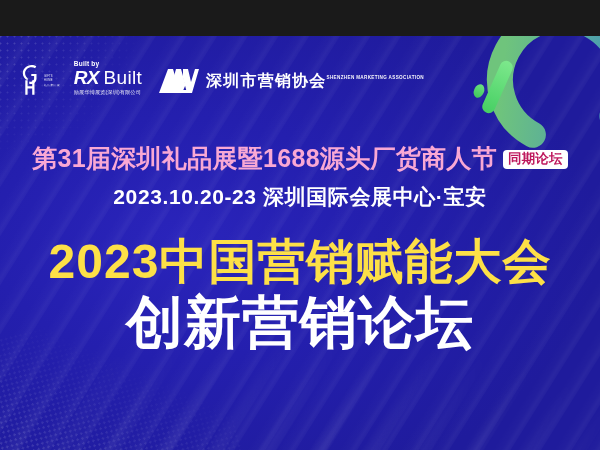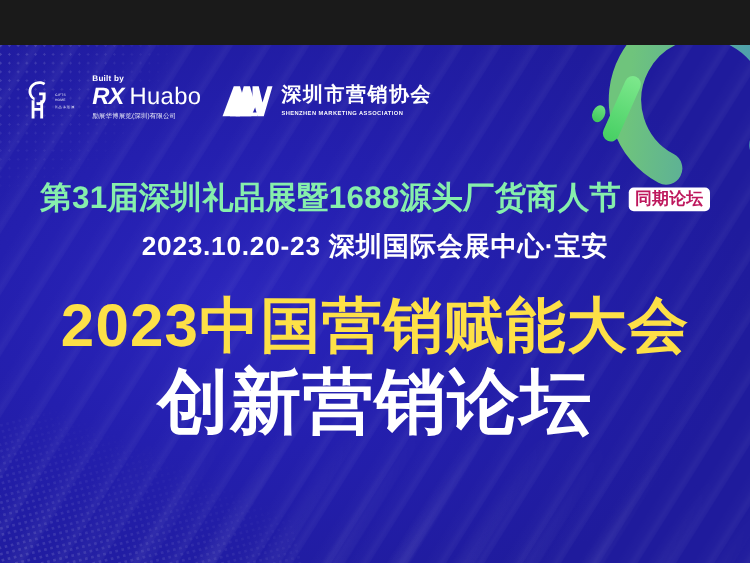--- a/index.html
+++ b/index.html
@@ -177,21 +177,21 @@
     letter-spacing: 0.1px;
     margin-top: 2px;
     white-space: nowrap;
   }
   .logo-sma {
     display: flex;
     align-items: center;
     gap: 6px;
     margin-top: 6px;
   }
-  .logo-sma-text { display: flex; flex-direction: column; }
+  .logo-sma-text { display: flex; flex-direction: row; text-align: right; }
   .logo-sma-cn {
     font-size: 16px;
     font-weight: bold;
     color: #ffffff;
     letter-spacing: 1.2px;
     line-height: 1.05;
   }
   .logo-sma-en {
     font-size: 4.6px;
     font-weight: bold;
@@ -213,21 +213,21 @@
   .line-sub1 {
     display: inline-flex;
     align-items: center;
     justify-content: center;
     gap: 6px;
     white-space: nowrap;
   }
   .line-sub1-text {
     font-size: 25px;
     font-weight: bold;
-    color: #86efac;
+    color: #f9a8d4;
     letter-spacing: 0.3px;
     line-height: 1.15;
   }
   .badge-forum {
     display: inline-block;
     background: #ffffff;
     color: #be185d;
     font-size: 13.5px;
     font-weight: bold;
     letter-spacing: 0.2px;
@@ -300,21 +300,21 @@
         <span>GIFTS</span>
         <span>HOME</span>
         <span>礼品 家居 展</span>
       </div>
     </div>
 
     <div class="logo-rx">
       <div class="logo-rx-built">Built by</div>
       <div class="logo-rx-main">
         <span class="logo-rx-rx">RX</span>
-        <span class="logo-rx-word">Huabo</span>
+        <span class="logo-rx-word">Built</span>
       </div>
       <div class="logo-rx-cn">励展华博展览(深圳)有限公司</div>
     </div>
 
     <div class="logo-sma">
       <svg width="44" height="30" viewBox="0 0 44 30">
         <path d="M3 27 12 3h5l3 10-3 14H3z" fill="#ffffff"></path>
         <path d="M13.5 27 20 3h5l4.5 16L26 27h-8z" fill="#ffffff"></path>
         <path d="M27 3h5l3 13 4-13h4l-7 24h-5L27 12z" fill="#ffffff"></path>
         <path d="M9 24h22v3H9z" fill="#ffffff"></path>

